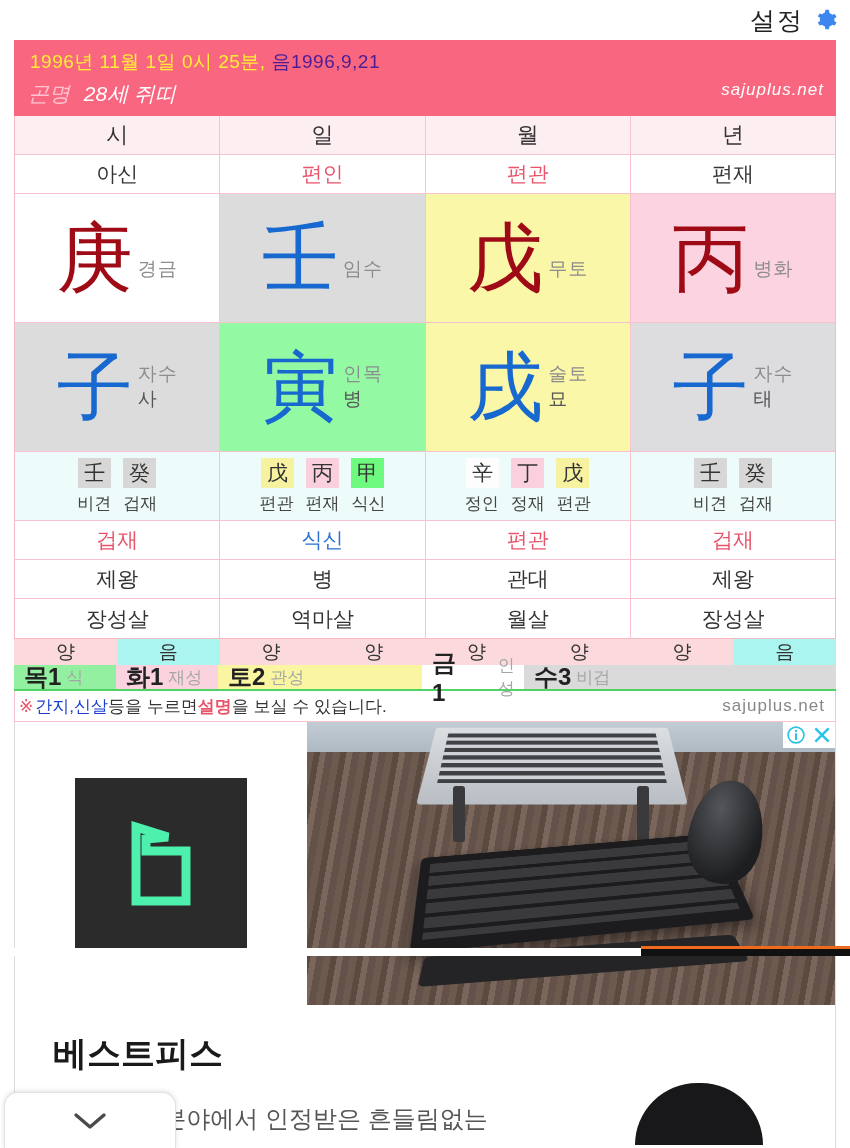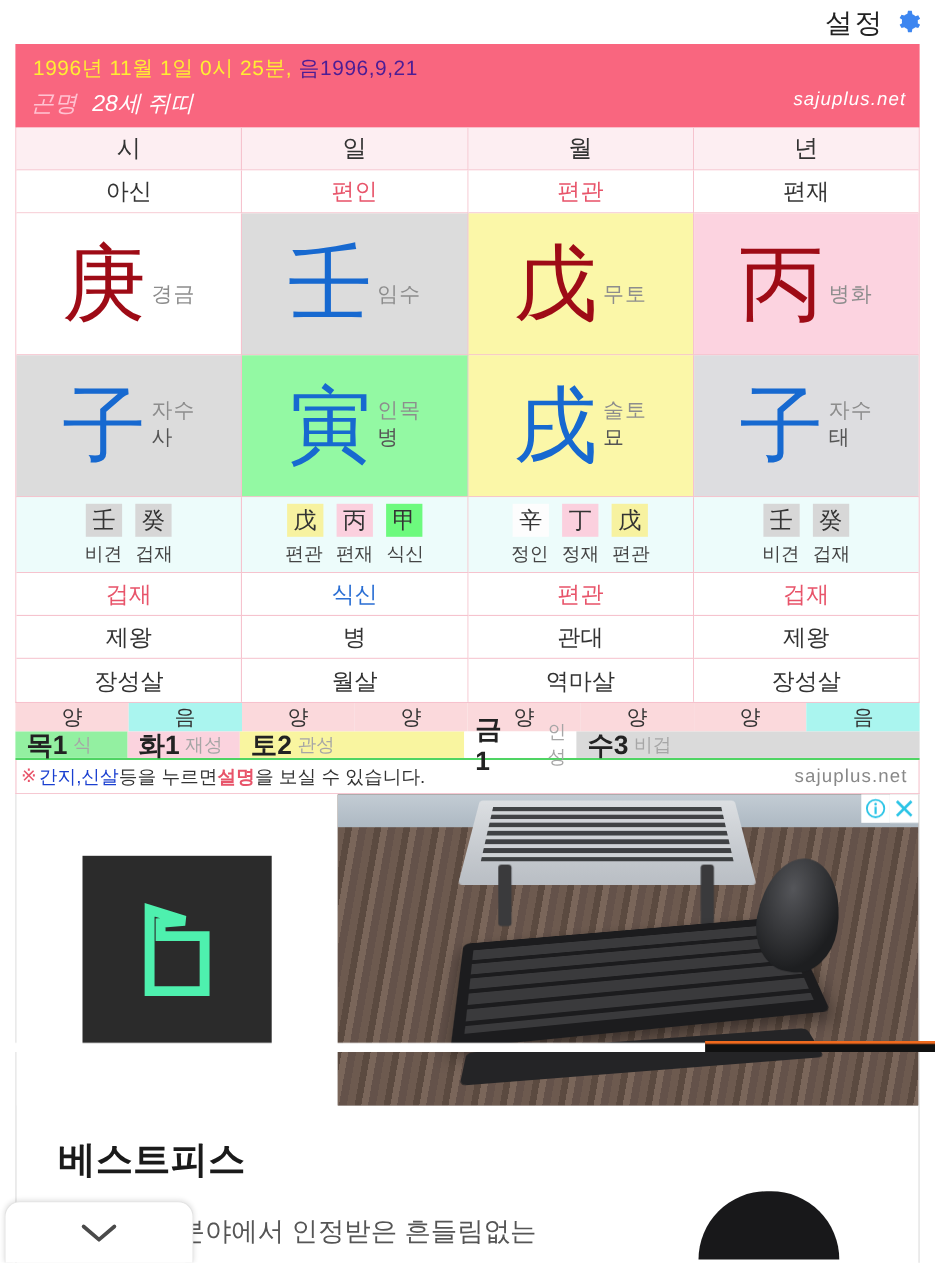--- a/index.html
+++ b/index.html
@@ -345,22 +345,22 @@
 
     <div class="row row-unseong">
       <div class="cell">제왕</div>
       <div class="cell">병</div>
       <div class="cell">관대</div>
       <div class="cell">제왕</div>
     </div>
 
     <div class="row row-sinsal">
       <div class="cell">장성살</div>
+      <div class="cell">역마살</div>
       <div class="cell">월살</div>
-      <div class="cell">역마살</div>
       <div class="cell">장성살</div>
     </div>
   </div>
 
   <div class="yy-bar">
     <div class="yy-seg yy-yang">양</div>
     <div class="yy-seg yy-yin">음</div>
     <div class="yy-seg yy-yang">양</div>
     <div class="yy-seg yy-yang">양</div>
     <div class="yy-seg yy-yang">양</div>

